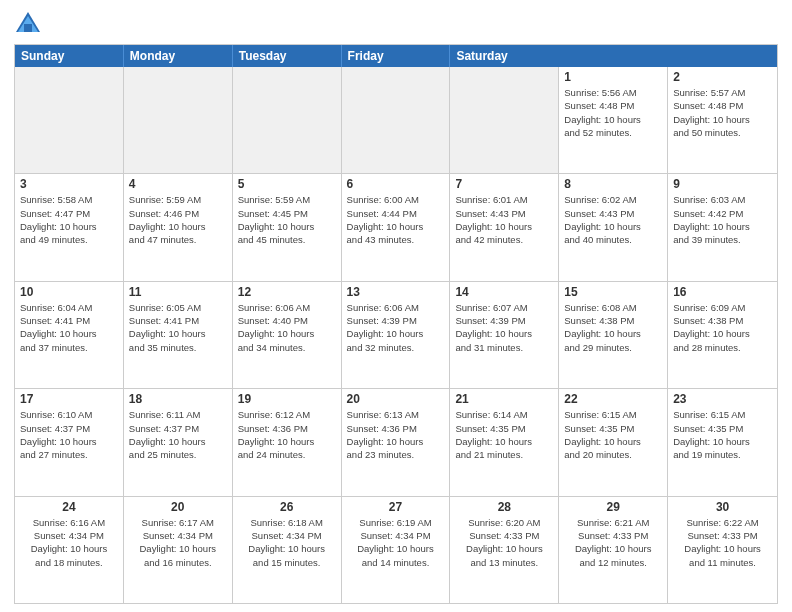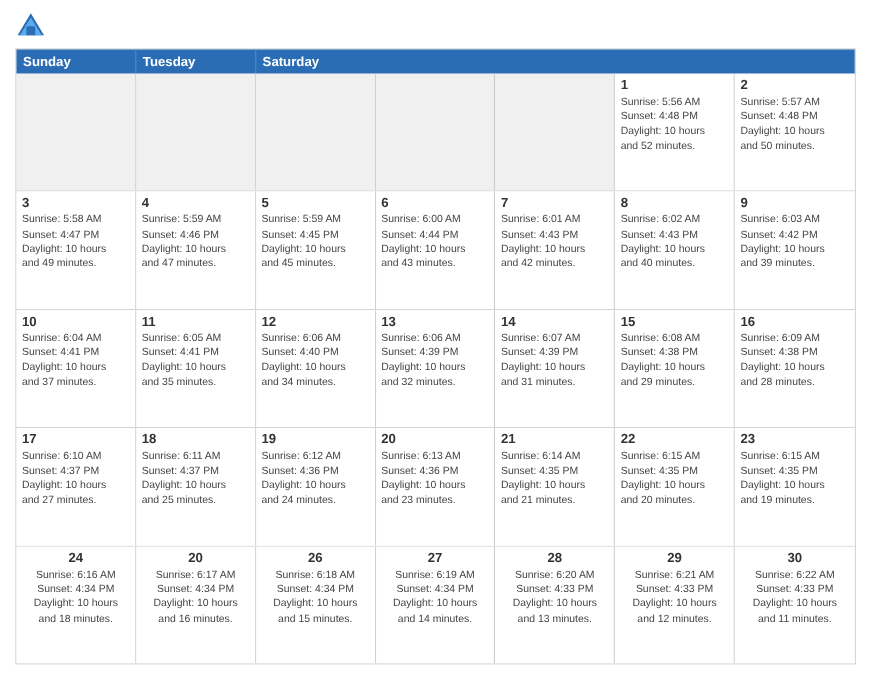--- a/index.html
+++ b/index.html
@@ -132,21 +132,23 @@
     </div>
     <div class="title-block">
       <div class="month-title"></div>
       <div class="subtitle"></div>
     </div>
   </div>
 
   <div class="calendar">
     <div class="cal-header">
     <div class="cal-header-cell">Sunday</div>
+        <div class="cal-header-cell">Monday</div>
         <div class="cal-header-cell">Tuesday</div>
+        <div class="cal-header-cell">Friday</div>
         <div class="cal-header-cell">Saturday</div>
       </div>
     <div class="cal-body">
     <div class="cal-row">
           <div class="cal-cell empty shaded"></div>
           <div class="cal-cell empty shaded"></div>
           <div class="cal-cell empty shaded"></div>
           <div class="cal-cell empty shaded"></div>
           <div class="cal-cell empty shaded"></div>
           <div class="cal-cell">

